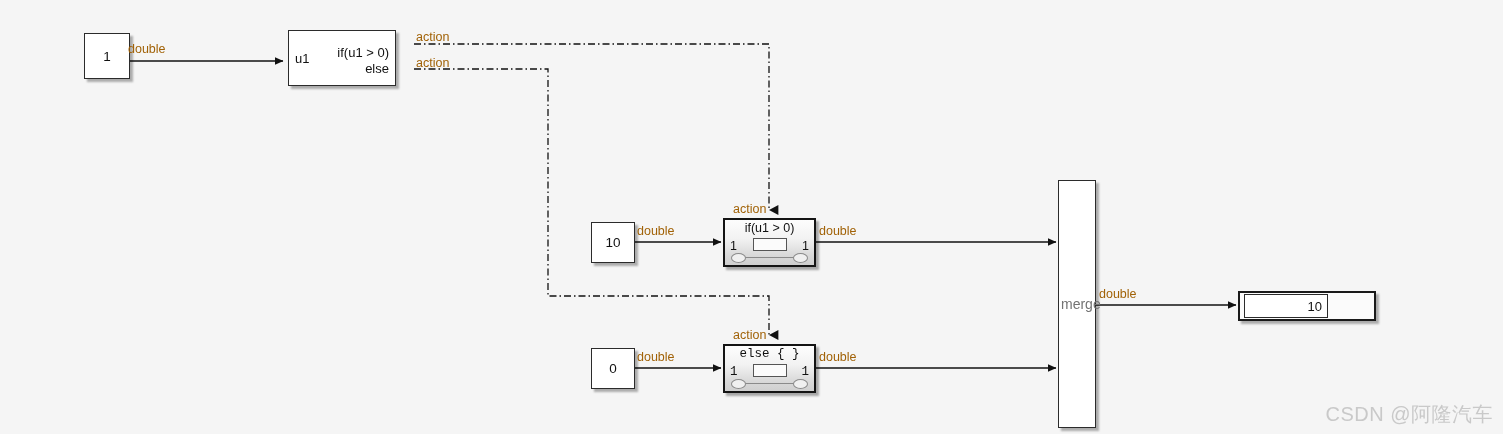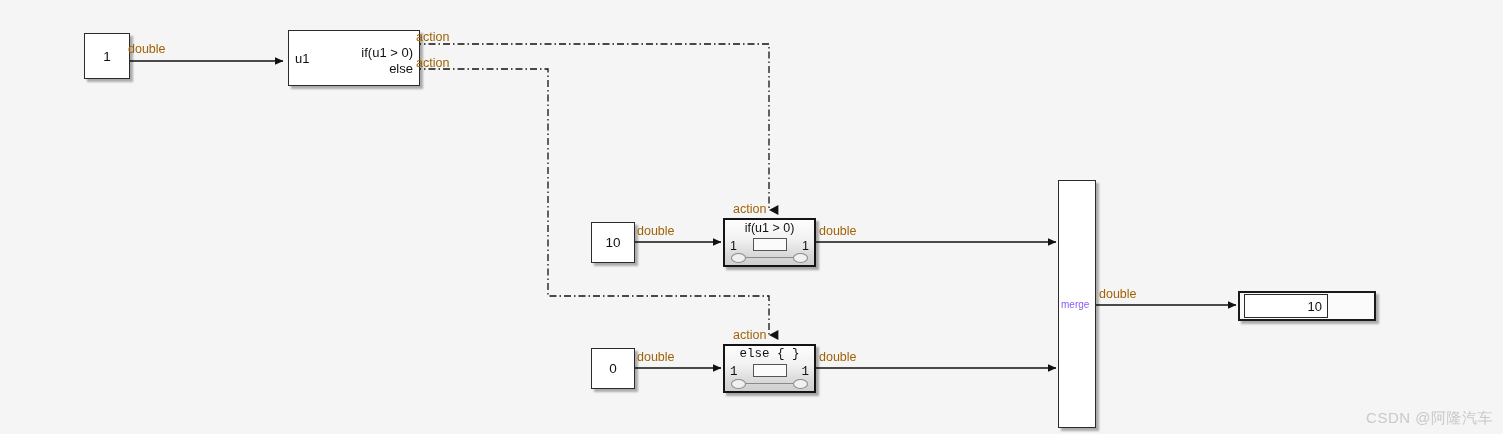--- a/index.html
+++ b/index.html
@@ -128,22 +128,22 @@
   
   .merge {
     background: #ffffff;
     border: 1.6px solid #2b2b2b;
   }
   .merge .mlabel {
     position: absolute;
     left: 2px;
     top: 50%;
     transform: translateY(-50%);
-    font-size: 10px;
-    color: #8b5cf6;
+    font-size: 14px;
+    color: #737373;
   }
 
   
   .display {
     border: 2px solid #1a1a1a;
     background: #fbfbfb;
     display: flex;
     align-items: center;
   }
   .display .readout {
@@ -167,21 +167,21 @@
     font-size: 12.5px;
     color: #a16207;
     white-space: nowrap;
   }
 
   
   .watermark {
     position: absolute;
     right: 10px;
     bottom: 6px;
-    font-size: 15px;
+    font-size: 20px;
     color: #c9c9c9;
     white-space: nowrap;
     letter-spacing: 0.5px;
   }
 </style>
 </head>
 <body>
 
 <div id="canvas">
 
@@ -209,21 +209,21 @@
 
     <path d="M816,368 L1056,368" fill="none" stroke="#111111" stroke-width="1.5" marker-end="url(#arw)"></path>
 
     <path d="M1096,305 L1236,305" fill="none" stroke="#111111" stroke-width="1.5" marker-end="url(#arw)"></path>
   </svg>
 
   <div class="blk const" style="left:84px; top:33px; width:46px; height:46px;">
     <span>1</span>
   </div>
 
-  <div class="blk ifblk" style="left:288px; top:30px; width:132px; height:56px;">
+  <div class="blk ifblk" style="left:288px; top:30px; width:108px; height:56px;">
     <span class="port-in">u1</span>
     <span class="cond-if">if(u1 &gt; 0)</span>
     <span class="cond-else">else</span>
   </div>
 
   <div class="blk const" style="left:591px; top:222px; width:44px; height:41px;">
     <span>10</span>
   </div>
 
   <div class="blk const" style="left:591px; top:348px; width:44px; height:41px;">

